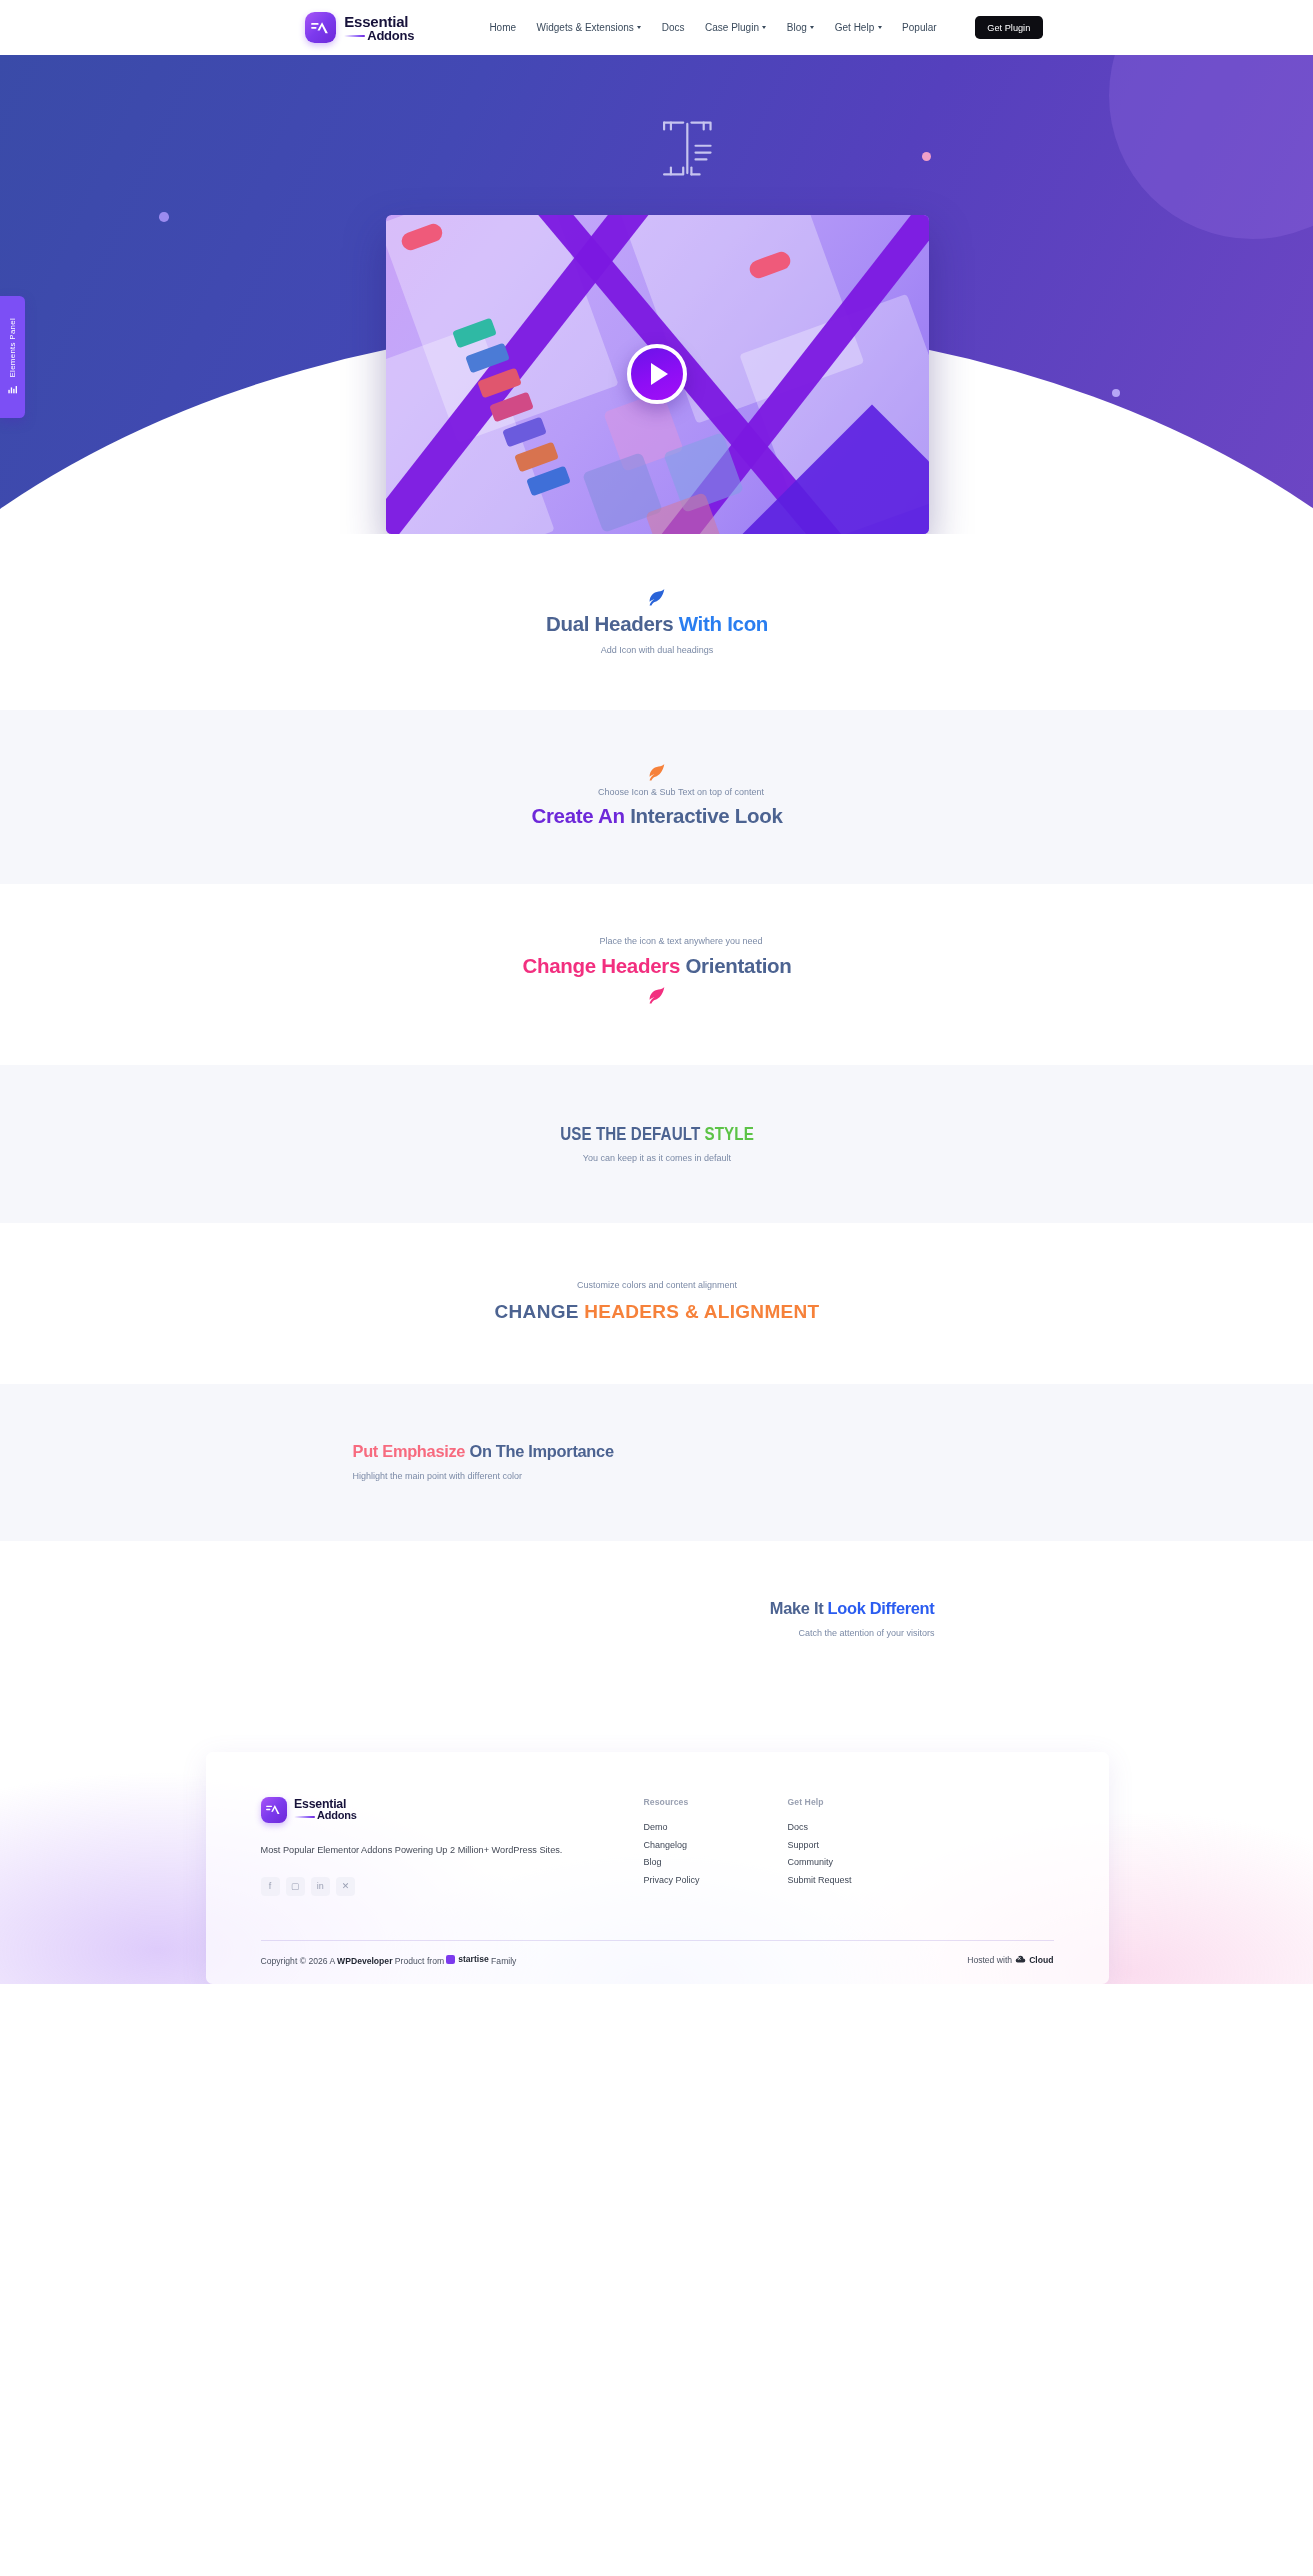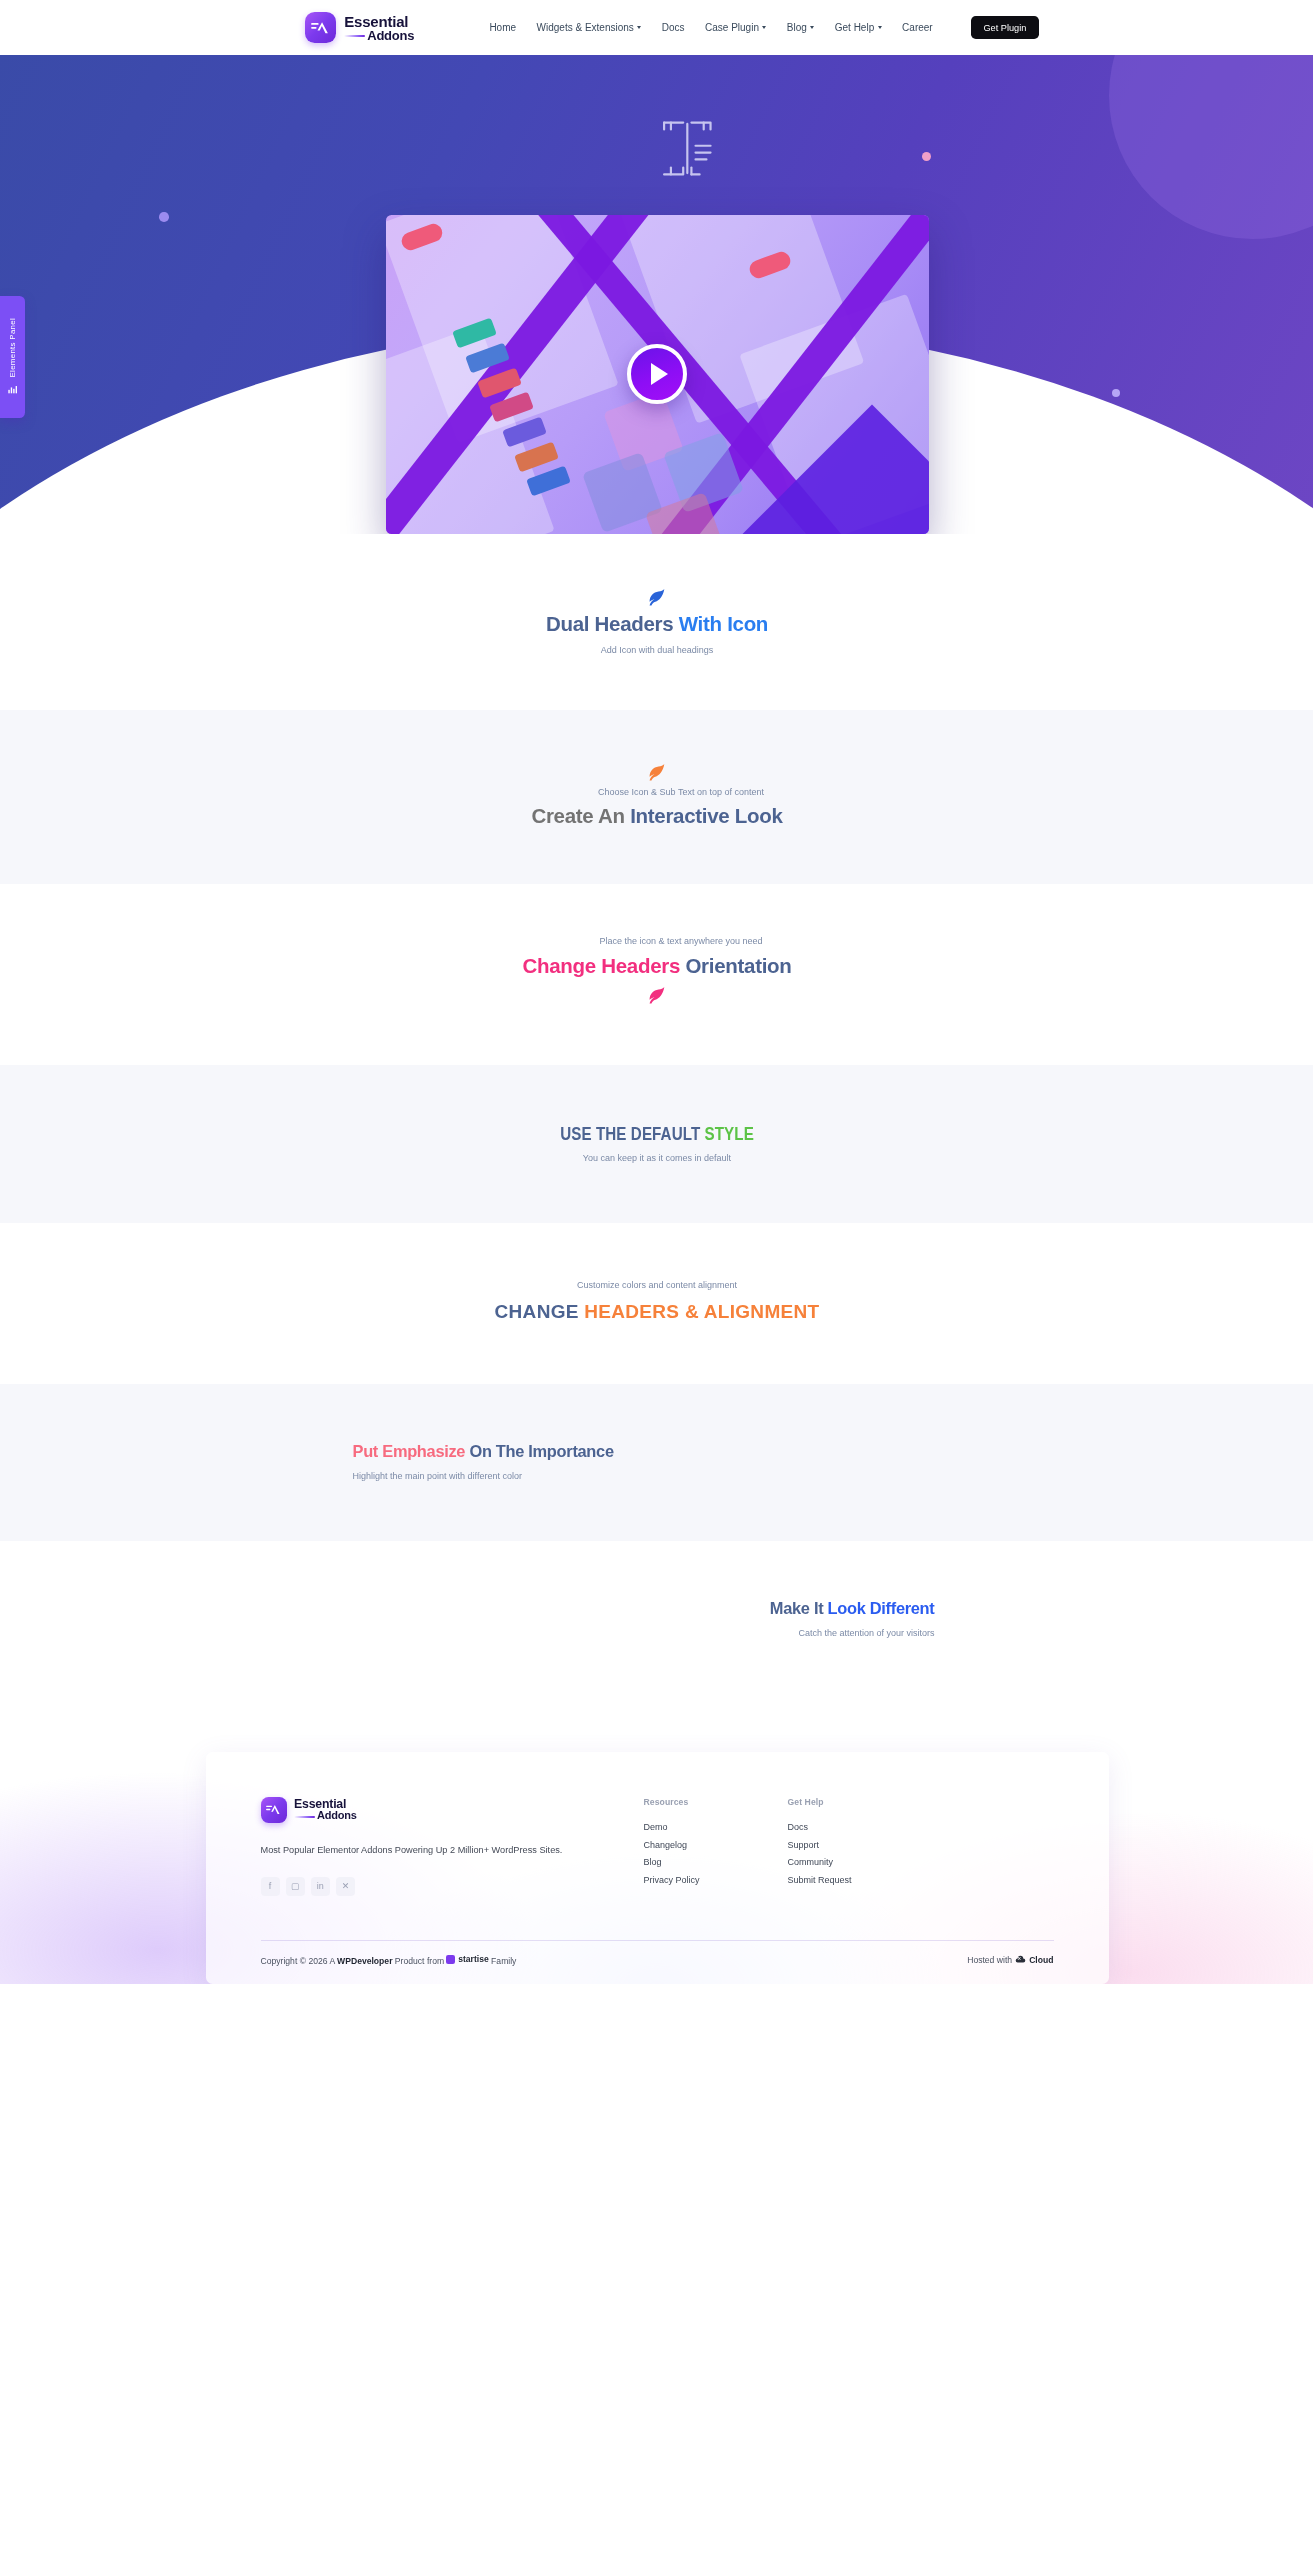--- a/index.html
+++ b/index.html
@@ -279,21 +279,21 @@
       </a>
       <a class="nav-item">
         <span>Blog</span>
         <i class="caret"></i>
       </a>
       <a class="nav-item">
         <span>Get Help</span>
         <i class="caret"></i>
       </a>
       <a class="nav-item">
-        <span>Career</span>
+        <span>Popular</span>
       </a>
       <button class="cta-plugin">Get Plugin</button>
     </nav>
   </div>
 </header>
 
 <section class="hero">
   <span class="blob blob-a"></span>
   <span class="blob blob-b"></span>
   <span class="dot dot-1"></span>
@@ -384,21 +384,21 @@
 <section class="demo sec-grey sec2">
   <div class="demo-inner">
     <div class="dch center sz-2">
       <span class="dch-icon">
         <svg width="20.5" height="20.5" viewBox="0 0 32 32" aria-hidden="true">
           <path d="M27 3c-2 12-8 18-14 20-3 1-5 3-6 6h-3c1-5 4-8 8-10 0 0-5 1-8 4 0-9 6-15 14-16 4-.5 7-2 9-4z" fill="#f6813a"></path>
         </svg>
       </span>
       <div class="dch-sub">Choose Icon &amp; Sub Text on top of content</div>
       <div class="dch-title">
-        <span style="color:#737373">Create An </span><span style="color:#4c6391">Interactive Look</span>
+        <span style="color:#6d28d9">Create An </span><span style="color:#4c6391">Interactive Look</span>
       </div>
     </div>
   </div>
 </section>
 
 <section class="demo sec-light sec3">
   <div class="demo-inner">
     <div class="dch center sz-2">
       <div class="dch-sub">Place the icon &amp; text anywhere you need</div>
       <div class="dch-title">

